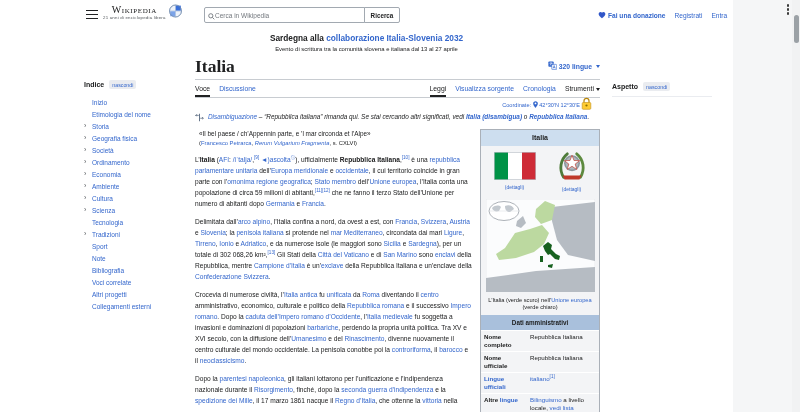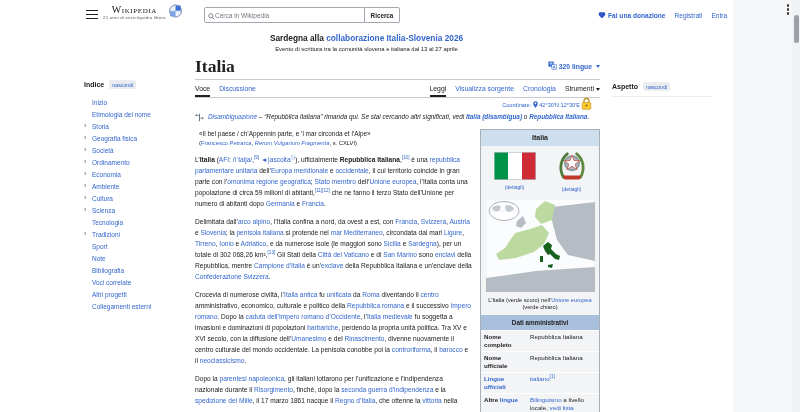--- a/index.html
+++ b/index.html
@@ -135,21 +135,21 @@
         </span>
         <span>Fai una donazione</span>
       </span>
       <span class="hr-link">Registrati</span>
       <span class="hr-link">Entra</span>
     </div>
   </header>
 
   <div class="banner">
     <div class="banner-line1">
-      <span>Sardegna alla </span><span class="link">collaborazione Italia-Slovenia 2026</span>
+      <span>Sardegna alla </span><span class="link">collaborazione Italia-Slovenia 2032</span>
     </div>
     <div class="banner-line2">Evento di scrittura tra la comunità slovena e italiana dal 13 al 27 aprile</div>
   </div>
 
   <nav class="toc">
     <div class="toc-head">
       <span class="toc-title">Indice</span>
       <span class="pill">nascondi</span>
     </div>
     <div id="toc-items">

